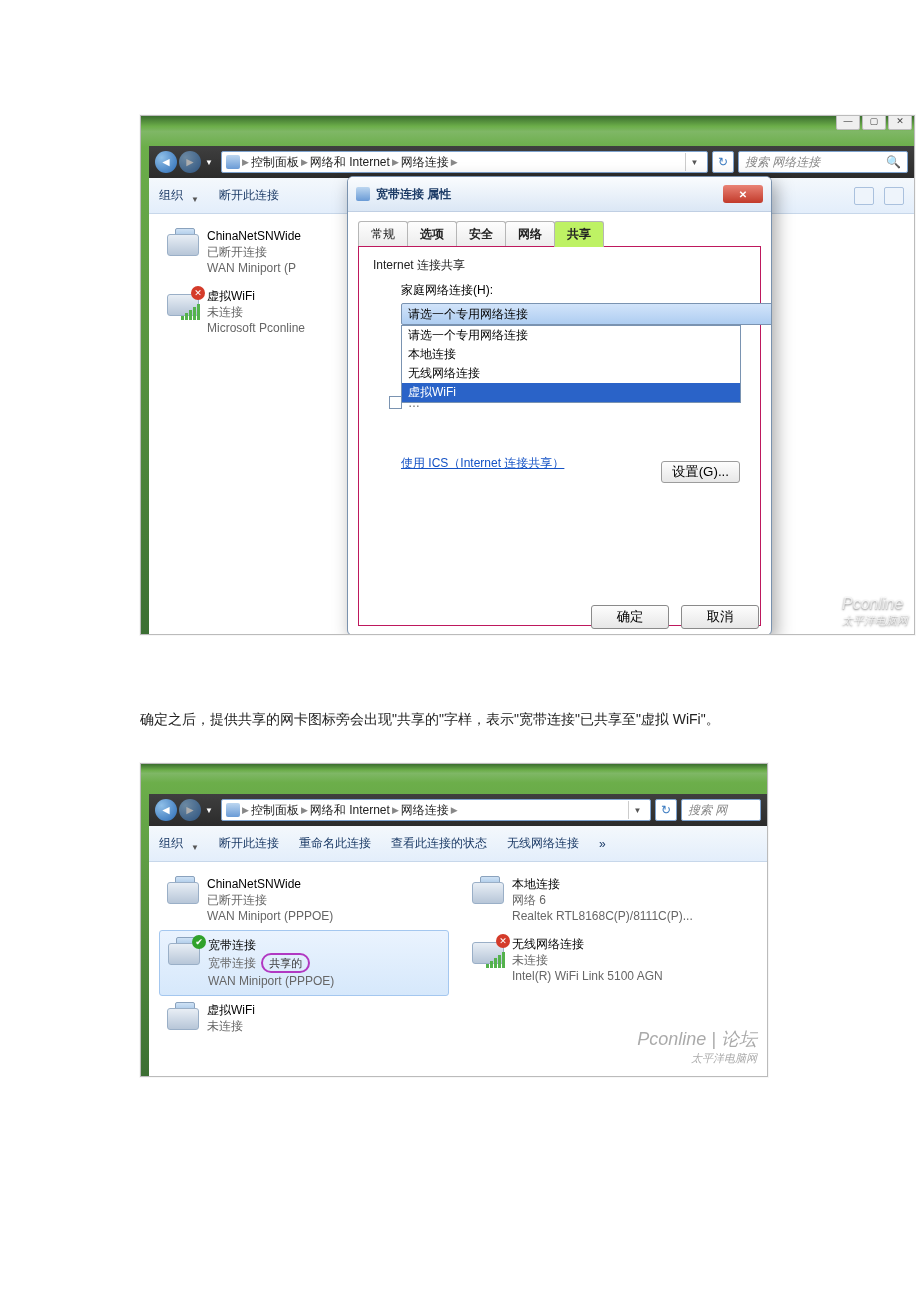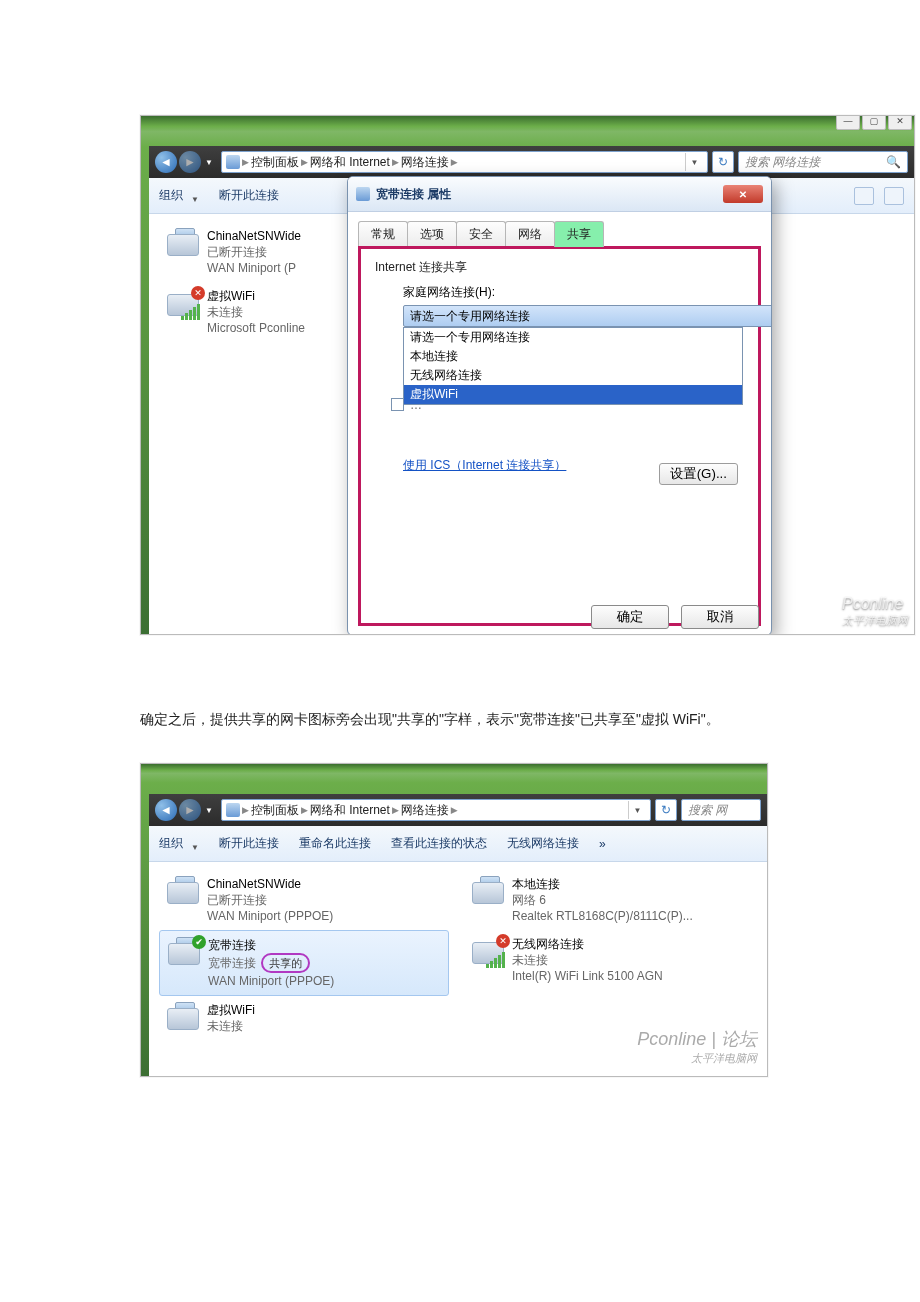--- a/index.html
+++ b/index.html
@@ -138,23 +138,23 @@
     height: 28px;
     background: linear-gradient(#fafcfe,#dbe7f5);
     border-bottom:1px solid #c0cfe3;
     display:flex; align-items:center; gap:6px; padding:17px 8px;
     font-weight: bold; color:#1c3b66;
   }
   .dlg-ico { width:14px; height:14px; background:linear-gradient(#bcd6f0,#6a9bd6); border-radius:2px; }
   .dlg-close { margin-left:auto; width:40px; height:18px; border-radius:3px; background:linear-gradient(#e98376,#c23a2a); color:#fff; display:flex; align-items:center; justify-content:center; font-size:10px; font-weight:bold; }
   .tabs { display:flex; padding: 8px 10px 0 10px; gap:0; }
   .tab { padding: 4px 12px; border:1px solid #b6b6b6; border-bottom:none; background: linear-gradient(#fdfdfd,#ececec); color:#222; border-top-left-radius:3px; border-top-right-radius:3px; position:relative; top:1px; }
-  .tab + .tab { margin-left:-1px; }
-  .tab.active { background:#86efac; z-index:2; }
-  .tabbody { margin: 0 10px 10px 10px; border:3px solid #be185d; height: 380px; padding: 10px 14px; position:relative; }
+  .tab + .tab { margin-left:-1px;font-weight:bold; }
+  .tab.active { background:#bef264; z-index:2; }
+  .tabbody { margin: 0 10px 10px 10px; border:1px solid #be185d; height: 380px; padding: 10px 14px; position:relative; }
   .group-label { color:#222; margin-bottom:8px; }
   .chk-row { display:flex; align-items:flex-start; gap:6px; margin: 4px 0 4px 16px; line-height:16px; }
   .chk { width:13px; height:13px; border:1px solid #7a93b1; background:#fff; display:flex; align-items:center; justify-content:center; font-size:9px; color:#2a5db0; flex-shrink:0; margin-top:1px; }
   .chk.checked::after { content:"✔"; }
   .fld-label { margin: 8px 0 4px 28px; }
   .combo {
     margin: 0 0 0 28px;
     width: 388px; height:22px;
     border:1px solid #7a93b1; border-radius:2px;
     background: linear-gradient(#d2e4fa,#aecdf1);

